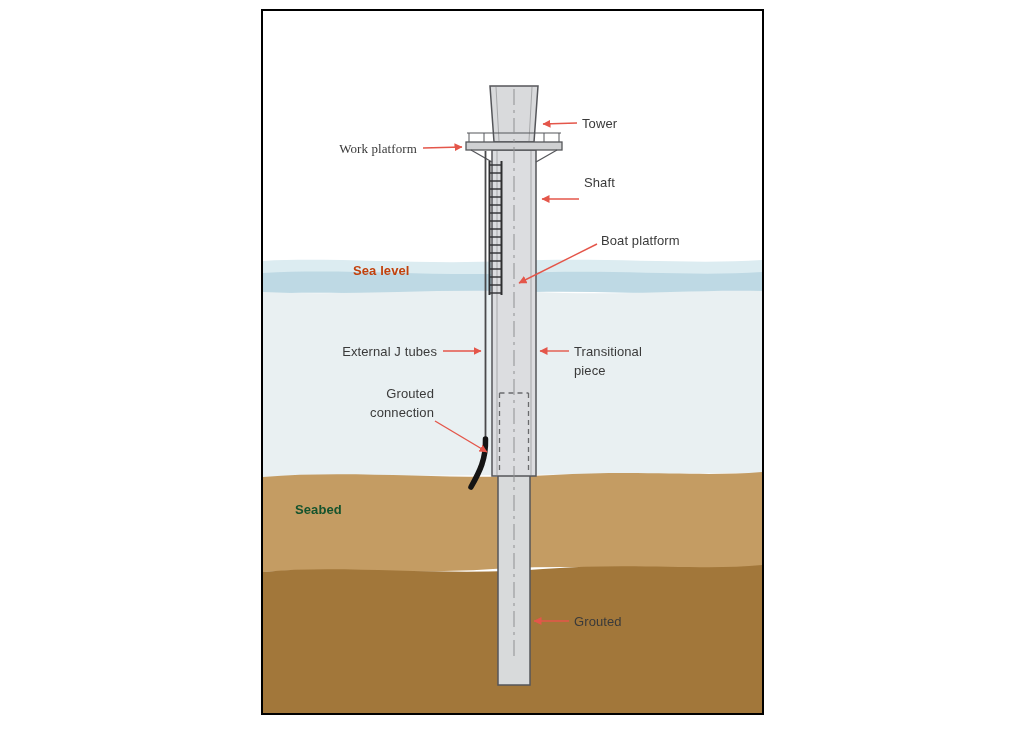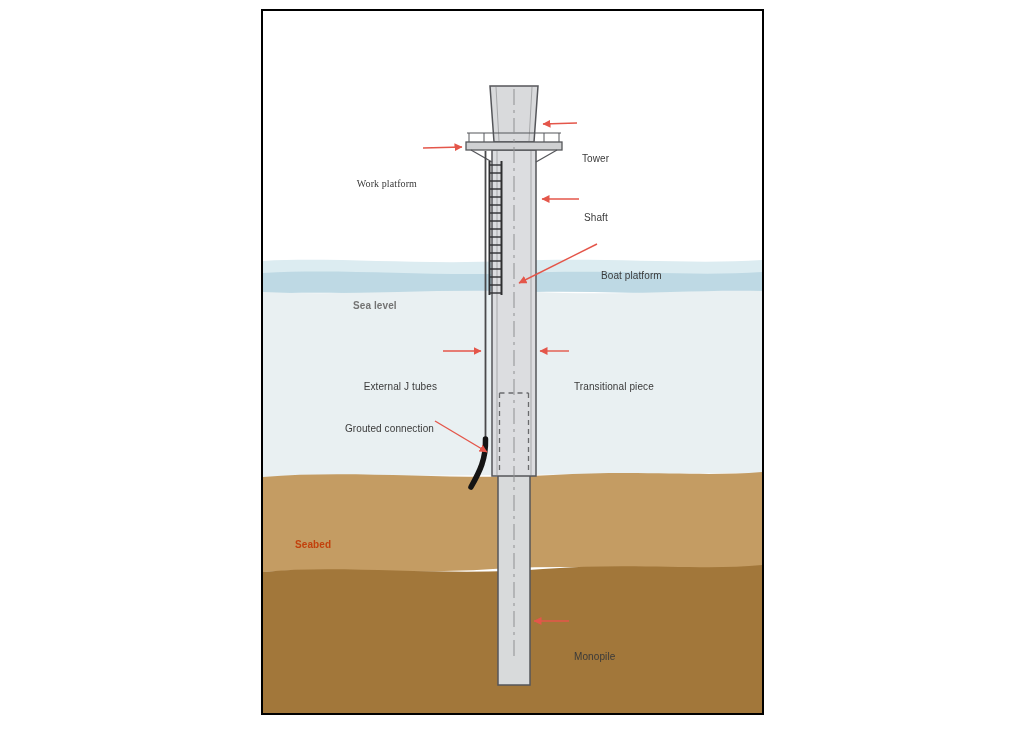--- a/index.html
+++ b/index.html
@@ -7,27 +7,26 @@
     width:1024px;height:740px;position:relative;background:#ffffff;
     font-family:"Liberation Sans", sans-serif;overflow:hidden;
   }
   .frame{
     position:absolute;left:261px;top:9px;width:503px;height:706px;
     border:2px solid #000000;background:#ffffff;box-sizing:border-box;
     overflow:hidden;
   }
   .frame svg{position:absolute;left:0;top:0;}
   .lbl{
-    position:absolute;font-size:10px;line-height:19px;color:#3a3a3a;
+    position:absolute;font-size:13px;line-height:19px;color:#3a3a3a;
     letter-spacing:0.1px;
-    margin-top:35px;
   }
   .lbl.right{text-align:right;}
-  .lbl.sea{color:#737373;font-weight:bold;}
-  .lbl.bed{color:#c2410c;font-weight:bold;}
+  .lbl.sea{color:#c2410c;font-weight:bold;}
+  .lbl.bed{color:#14532d;font-weight:bold;}
 </style>
 </head>
 <body>
 
 <div class="frame">
 
   <svg width="499" height="702" viewBox="0 0 499 702">
     <defs>
       <marker id="arrow" markerWidth="9" markerHeight="9" refX="7.5" refY="4" orient="auto" markerUnits="userSpaceOnUse">
         <path d="M0,0 L8,4 L0,8 Z" fill="#e4564a"></path>
@@ -128,15 +127,15 @@
   <div class="lbl sea" style="left:90px;top:250px;">Sea level</div>
 
   <div class="lbl right" style="left:20px;top:331px;width:154px;text-align:right;">External J tubes</div>
 
   <div class="lbl right" style="left:76px;top:373px;width:95px;">Grouted connection</div>
 
   <div class="lbl" style="left:311px;top:331px;width:100px;">Transitional piece</div>
 
   <div class="lbl bed" style="left:32px;top:489px;">Seabed</div>
 
-  <div class="lbl" style="left:311px;top:601px;">Monopile</div>
+  <div class="lbl" style="left:311px;top:601px;">Grouted</div>
 
 </div>
 
 </body></html>

